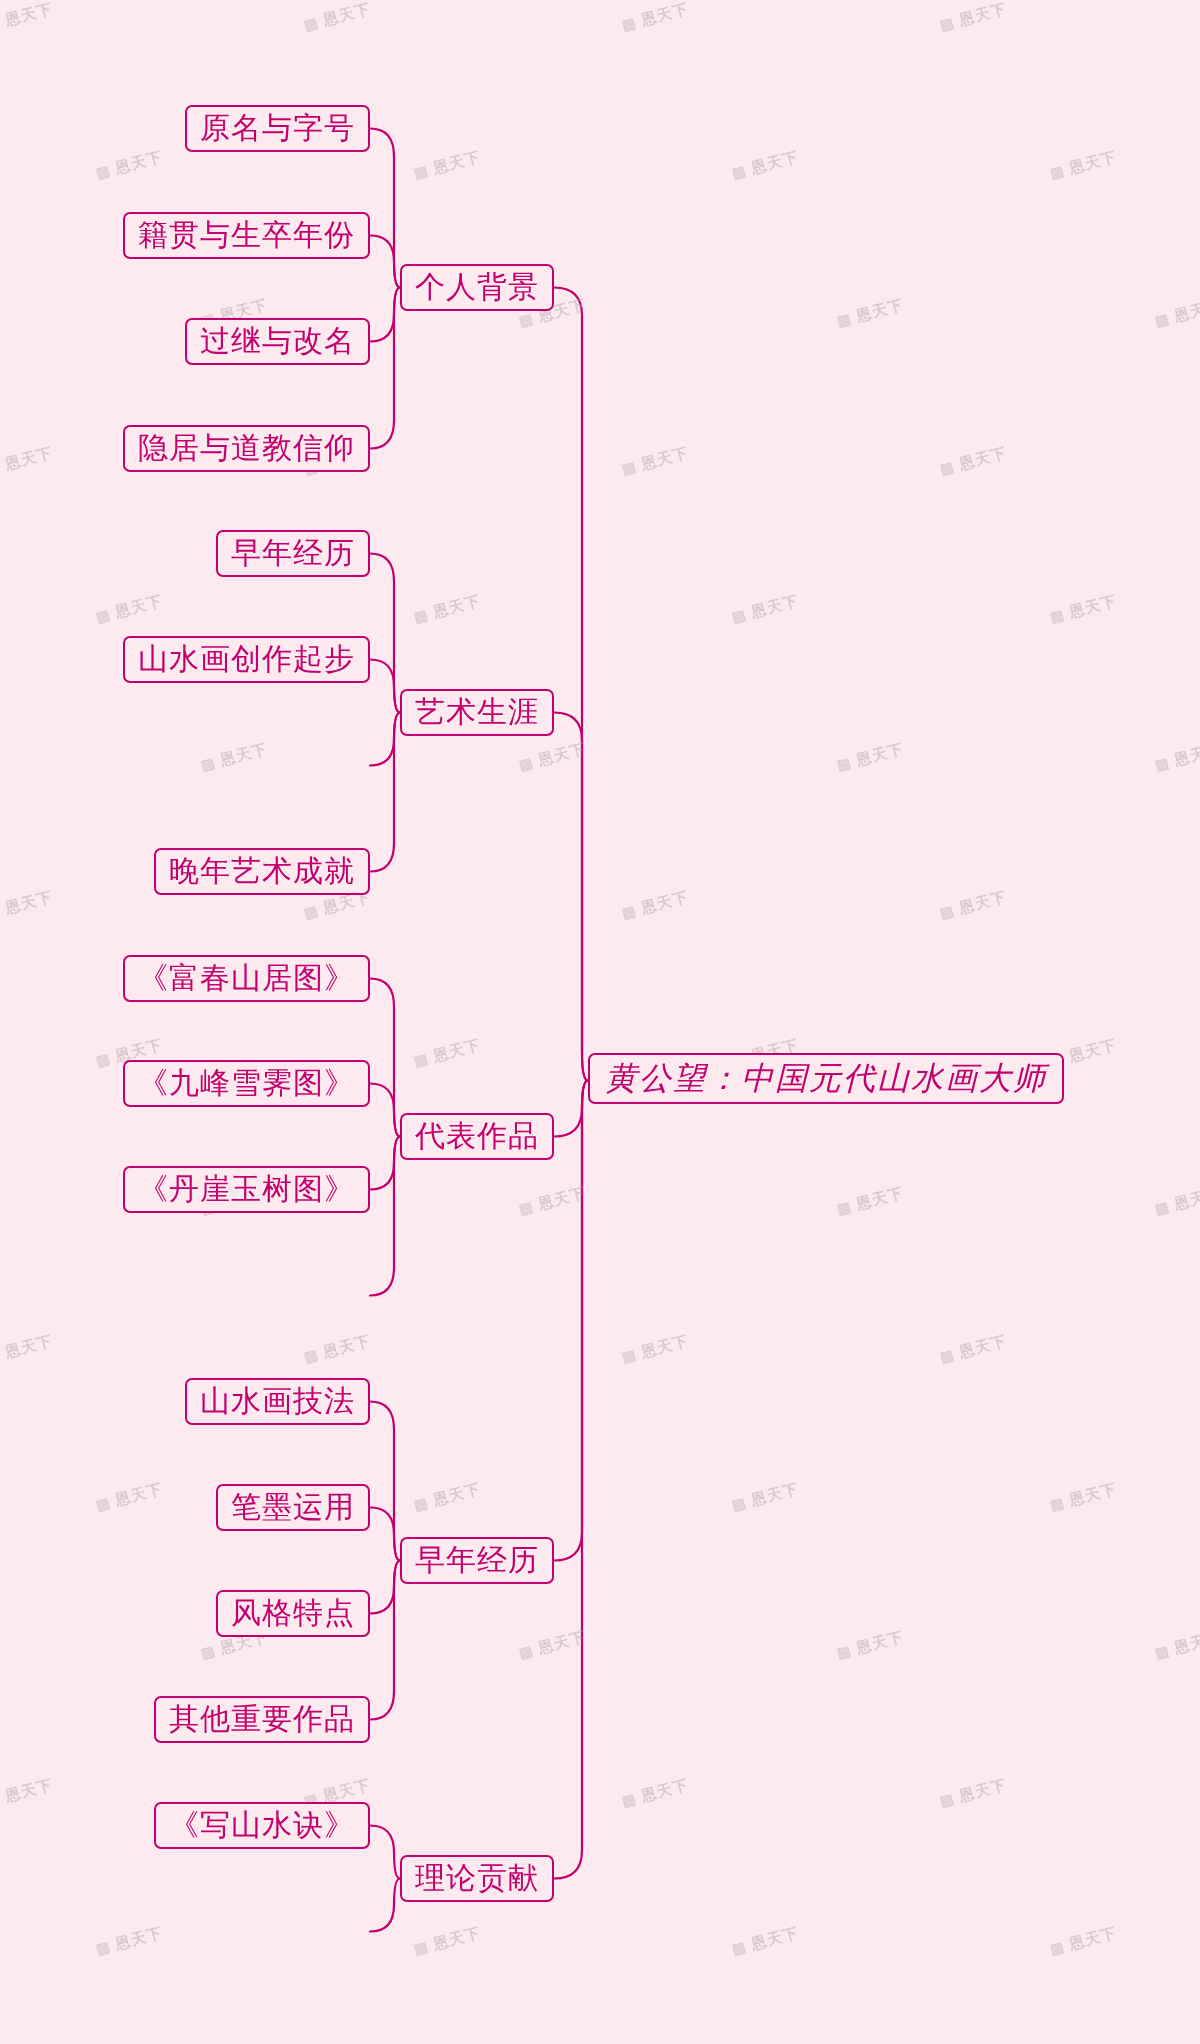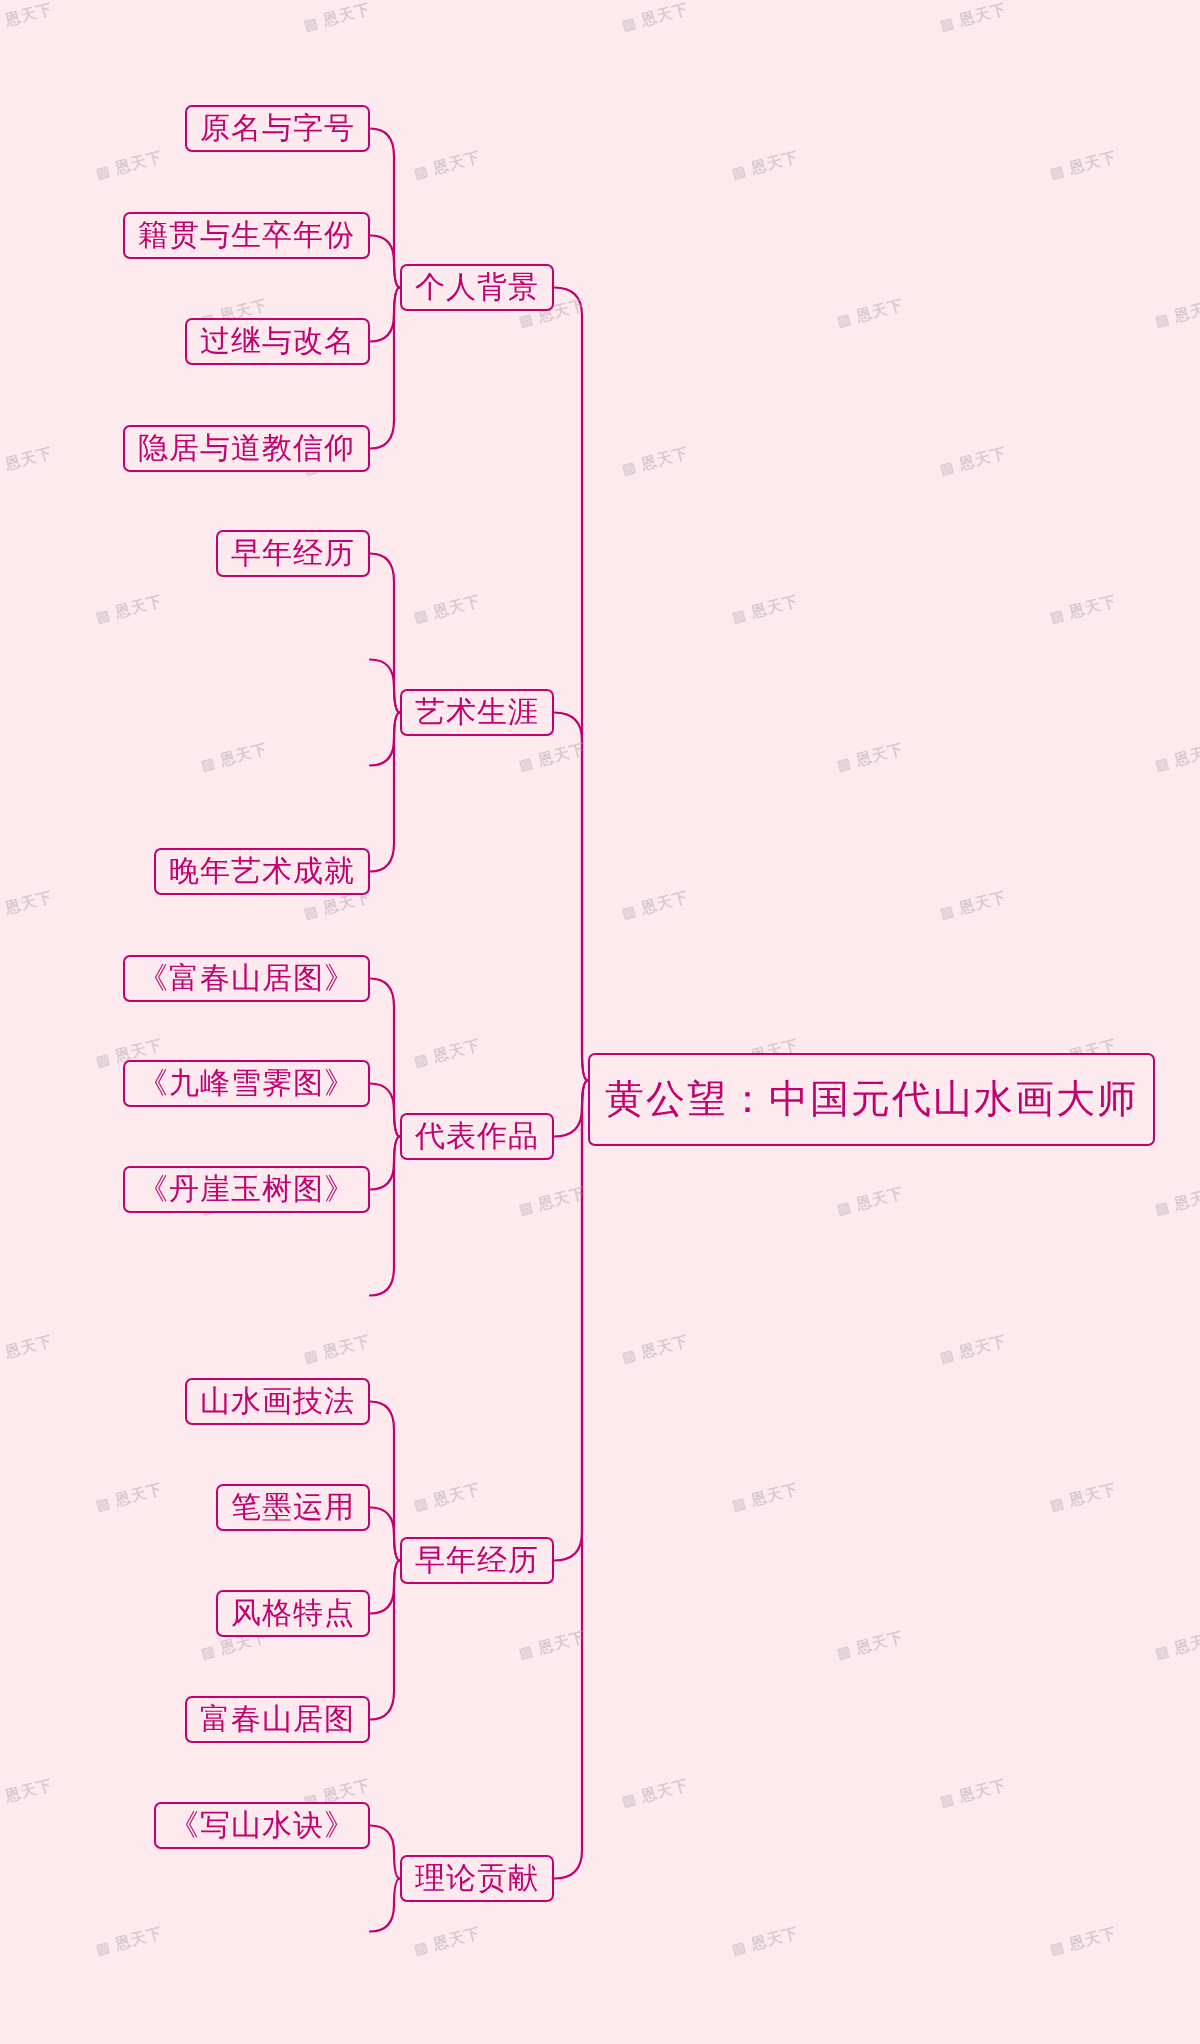--- a/index.html
+++ b/index.html
@@ -38,23 +38,24 @@
     font-size:30px;
     line-height:1.15;
     letter-spacing:1px;
     z-index:2;
   }
   .leaf{ right:830px; }
   .branch{ left:400px; }
   .root{
     left:588px;
     top:1053px;
-    font-size:39px;
-    padding:22px 15px;
+    font-size:32px;
+    padding:5px 15px;
     letter-spacing:2px;
+    font-style:italic;
   }
   .wm{
     position:absolute;
     color:var(--wm);
     opacity:.5;
     font-size:15px;
     font-weight:bold;
     letter-spacing:1px;
     transform:rotate(-15deg);
     white-space:nowrap;
@@ -101,30 +102,31 @@
   <div class="node branch" style="top:1113px">代表作品</div>
   <div class="node branch" style="top:1537px">早年经历</div>
   <div class="node branch" style="top:1855px">理论贡献</div>
 
   <div class="node leaf" style="top:105px">原名与字号</div>
   <div class="node leaf" style="top:212px">籍贯与生卒年份</div>
   <div class="node leaf" style="top:318px">过继与改名</div>
   <div class="node leaf" style="top:425px">隐居与道教信仰</div>
 
   <div class="node leaf" style="top:530px">早年经历</div>
+  <div class="node leaf" style="top:636px">山水画创作起步</div>
   <div class="node leaf" style="top:848px">晚年艺术成就</div>
 
   <div class="node leaf" style="top:955px">《富春山居图》</div>
   <div class="node leaf" style="top:1060px">《九峰雪霁图》</div>
   <div class="node leaf" style="top:1166px">《丹崖玉树图》</div>
 
   <div class="node leaf" style="top:1378px">山水画技法</div>
   <div class="node leaf" style="top:1484px">笔墨运用</div>
   <div class="node leaf" style="top:1590px">风格特点</div>
-  <div class="node leaf" style="top:1696px">富春山居图</div>
+  <div class="node leaf" style="top:1696px">其他重要作品</div>
 
   <div class="node leaf" style="top:1802px">《写山水诀》</div>
 
 <span class="wm" style="left: -15px; top: 8px;">▩ 恩天下</span>
     <span class="wm" style="left: 303px; top: 8px;">▩ 恩天下</span>
     <span class="wm" style="left: 621px; top: 8px;">▩ 恩天下</span>
     <span class="wm" style="left: 939px; top: 8px;">▩ 恩天下</span>
     <span class="wm" style="left: 95px; top: 156px;">▩ 恩天下</span>
     <span class="wm" style="left: 413px; top: 156px;">▩ 恩天下</span>
     <span class="wm" style="left: 731px; top: 156px;">▩ 恩天下</span>

